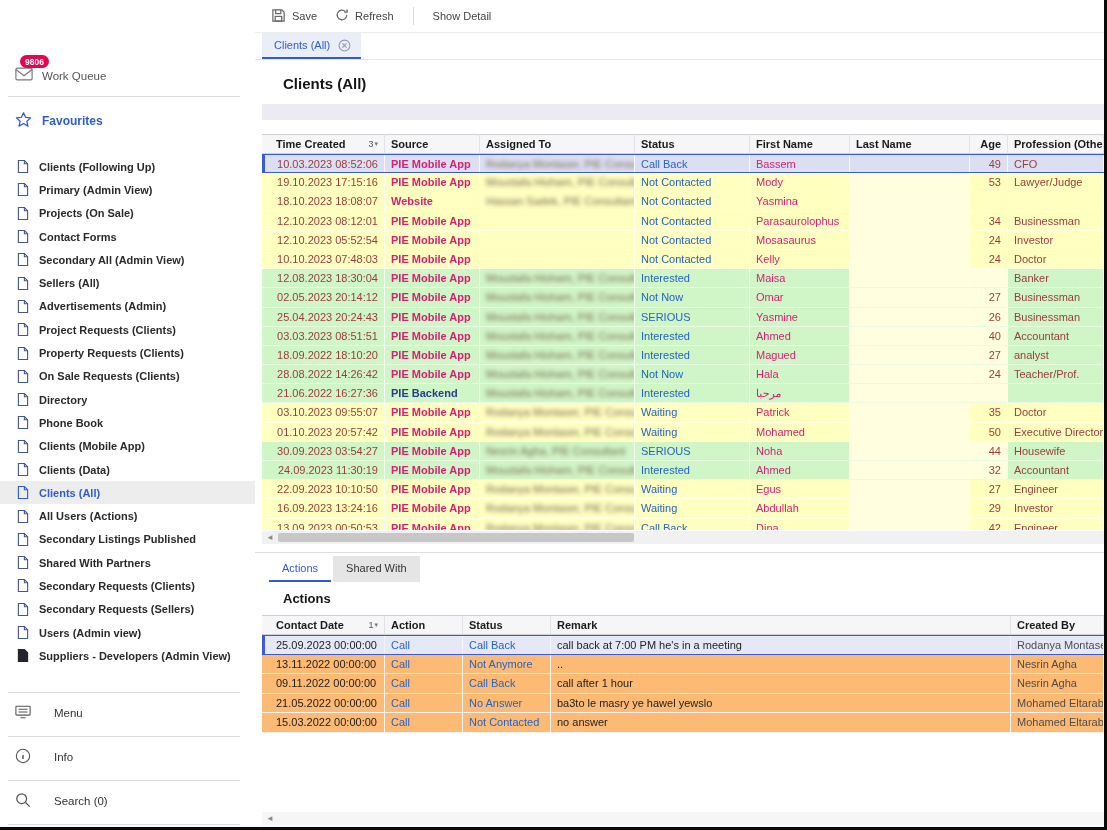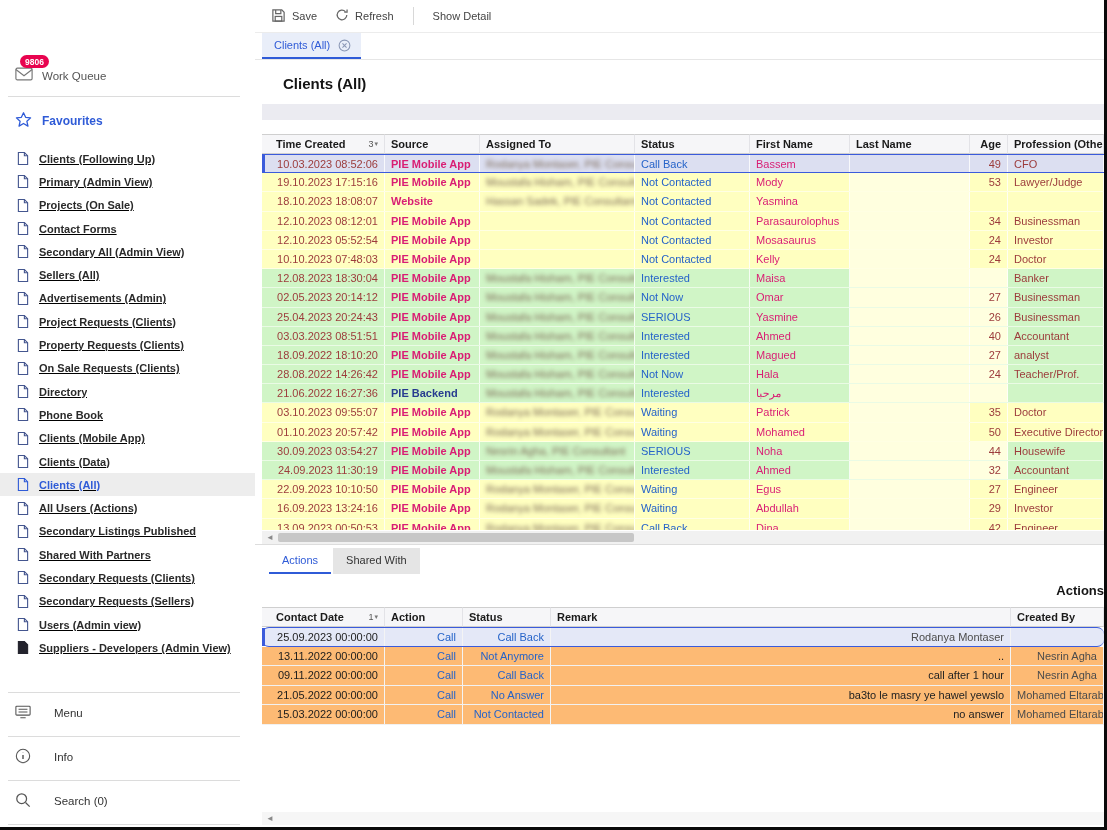--- a/index.html
+++ b/index.html
@@ -11,21 +11,21 @@
   
   .sidebar { position:absolute; left:0; top:0; width:255px; height:100%; background:#fff; }
   .wq { position:relative; margin-top:56px; height:36px; cursor:pointer; }
   .wq-badge { position:absolute; left:20px; top:-1px; background:var(--badge-red,#e8034f); color:#fff;
               font-size:8.5px; font-weight:bold; padding:1.5px 5px; border-radius:8px; z-index:2; }
   .wq-env { position:absolute; left:15px; top:11px; }
   .wq-label { position:absolute; left:42px; top:14px; font-size:11.5px; color:#555; }
   .sdiv { height:1px; background:#dcdcdc; margin:4px 15px 0 8px; }
   .fav { display:flex; align-items:center; gap:10px; padding:14px 0 10px 15px;
          color:var(--accent,#2f5bd7); font-weight:bold; font-size:12px; cursor:pointer; }
-  .side-list { margin-top:6px;text-decoration:underline; }
+  .side-list { margin-top:14px; }
   .side-item { display:flex; align-items:center; gap:9px; height:23.3px; padding-left:16px;
                font-size:11px; font-weight:600; color:#2a2a2a; cursor:pointer; white-space:nowrap; }
   .side-item .slabel { overflow:hidden; text-overflow:clip; }
   .side-item.active { color:var(--accent,#2f5bd7); background:#ededed; }
   .side-item.active svg path { stroke:var(--accent,#2f5bd7); }
   .sicon { display:inline-flex; width:14px; justify-content:center; }
   .sfooter { position:absolute; left:0; right:0; bottom:2px; background:#fff; }
   .fitem { display:flex; align-items:center; gap:23px; height:39px; padding-left:15px;
            font-size:11.5px; color:#333; cursor:pointer; }
 
@@ -73,30 +73,30 @@
   .cell.first { color:var(--pink,#d91e74); }
   .cell.num { text-align:right; }
   .cell.age, .cell.prof { color:var(--maroon,#9c3b3b); }
 
   .hscroll { height:13px; margin:1px 0 0 7px; background:#f1f1f1; position:relative; flex:none; }
   .hscroll .arrowl { position:absolute; left:2px; top:0; bottom:0; width:12px; color:#8a8a8a; font-size:8px;
                      display:flex; align-items:center; justify-content:center; cursor:pointer; }
   .hscroll .thumb { position:absolute; left:16px; top:2px; bottom:2px; width:356px; background:#c7c7c7; border-radius:2px; cursor:grab; }
 
   
-  .actions-wrap { flex:1; display:flex; flex-direction:column; border-top:1px solid #ddd; margin-top:0; min-height:0;text-align:right; }
+  .actions-wrap { flex:1; display:flex; flex-direction:column; border-top:1px solid #ddd; margin-top:8px; min-height:0; }
   .atabs { display:flex; gap:2px; padding:3px 0 0 14px; flex:none; }
   .atab { font-size:11px; padding:6px 13px; color:#333; background:#e5e5e5; cursor:pointer; }
   .atab.active { background:#fff; color:var(--accent,#2f5bd7); border-bottom:2px solid var(--accent,#2f5bd7); }
   .atitle { font-size:13px; font-weight:bold; color:#151515; padding:9px 0 9px 28px; flex:none; }
   .abody { flex:none; }
   .arow { height:19.5px; background:#fdba74; border-bottom:1px solid #f1f1f1; cursor:pointer; }
   .arow .cell { font-size:11px; line-height:19px; padding:0 6px; white-space:nowrap; overflow:hidden; border-right:1px solid #f4f4f4; }
   .arow .cell.gutter { padding:0; border-right:none; }
-  .arow.sel { background:#e4e8f7; border-top:1px solid #3b5bdb; border-bottom:1px solid #3b5bdb;border-radius:7px; }
+  .arow.sel { background:#e4e8f7; border-top:1px solid #3b5bdb; border-bottom:1px solid #3b5bdb; }
   .arow .cdate { color:#1c1c1c; }
   .arow .alink { color:var(--status-blue,#2563c9); cursor:pointer; }
   .arow .status { color:var(--status-blue,#2563c9); }
   .arow .remark { color:#222; }
   .arow .by { color:#4c4c4c; }
   .bottomscroll { margin-top:auto; height:13px; margin-left:7px; background:#f6f6f6; position:relative; flex:none; margin-bottom:2px; }
   .bottomscroll .arrowl { position:absolute; left:2px; top:0; bottom:0; width:12px; color:#8a8a8a; font-size:8px;
                           display:flex; align-items:center; justify-content:center; cursor:pointer; }
 </style>
 </head>
@@ -680,20 +680,21 @@
           <div class="hcell">
             <span class="hlabel">Created By</span>
           </div>
         </div>
       <div class="abody">
           <div class="arow sel">
             <div class="cell gutter"></div>
             <div class="cell cdate">25.09.2023 00:00:00</div>
             <div class="cell alink">Call</div>
             <div class="cell status">Call Back</div>
+            <div class="cell remark">call back at 7:00 PM he's in a meeting</div>
             <div class="cell by">Rodanya Montaser</div>
           </div>
           <div class="arow">
             <div class="cell gutter"></div>
             <div class="cell cdate">13.11.2022 00:00:00</div>
             <div class="cell alink">Call</div>
             <div class="cell status">Not Anymore</div>
             <div class="cell remark">..</div>
             <div class="cell by">Nesrin Agha</div>
           </div>

